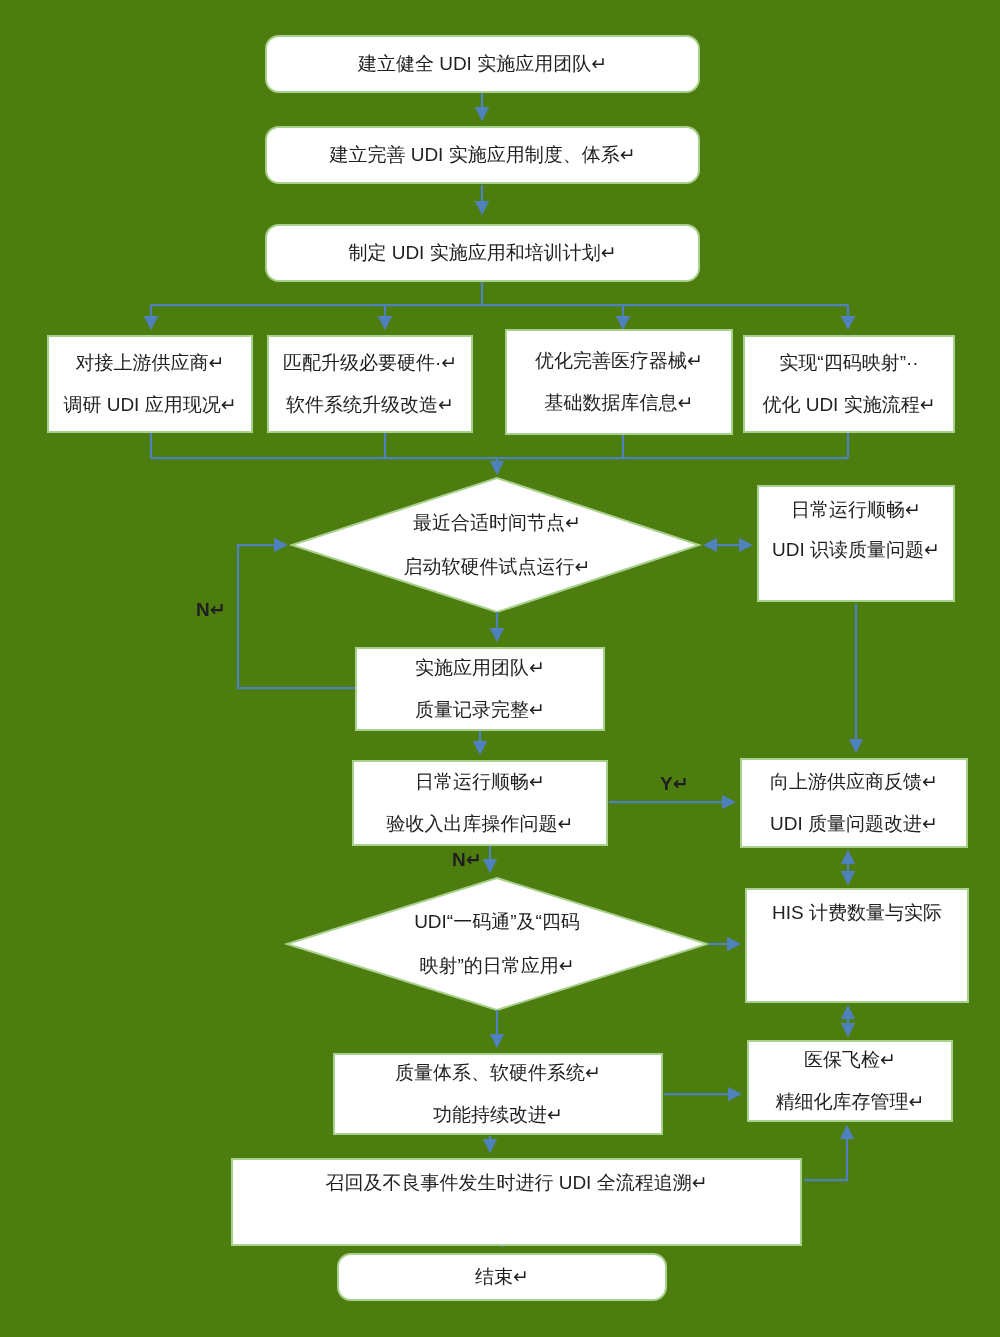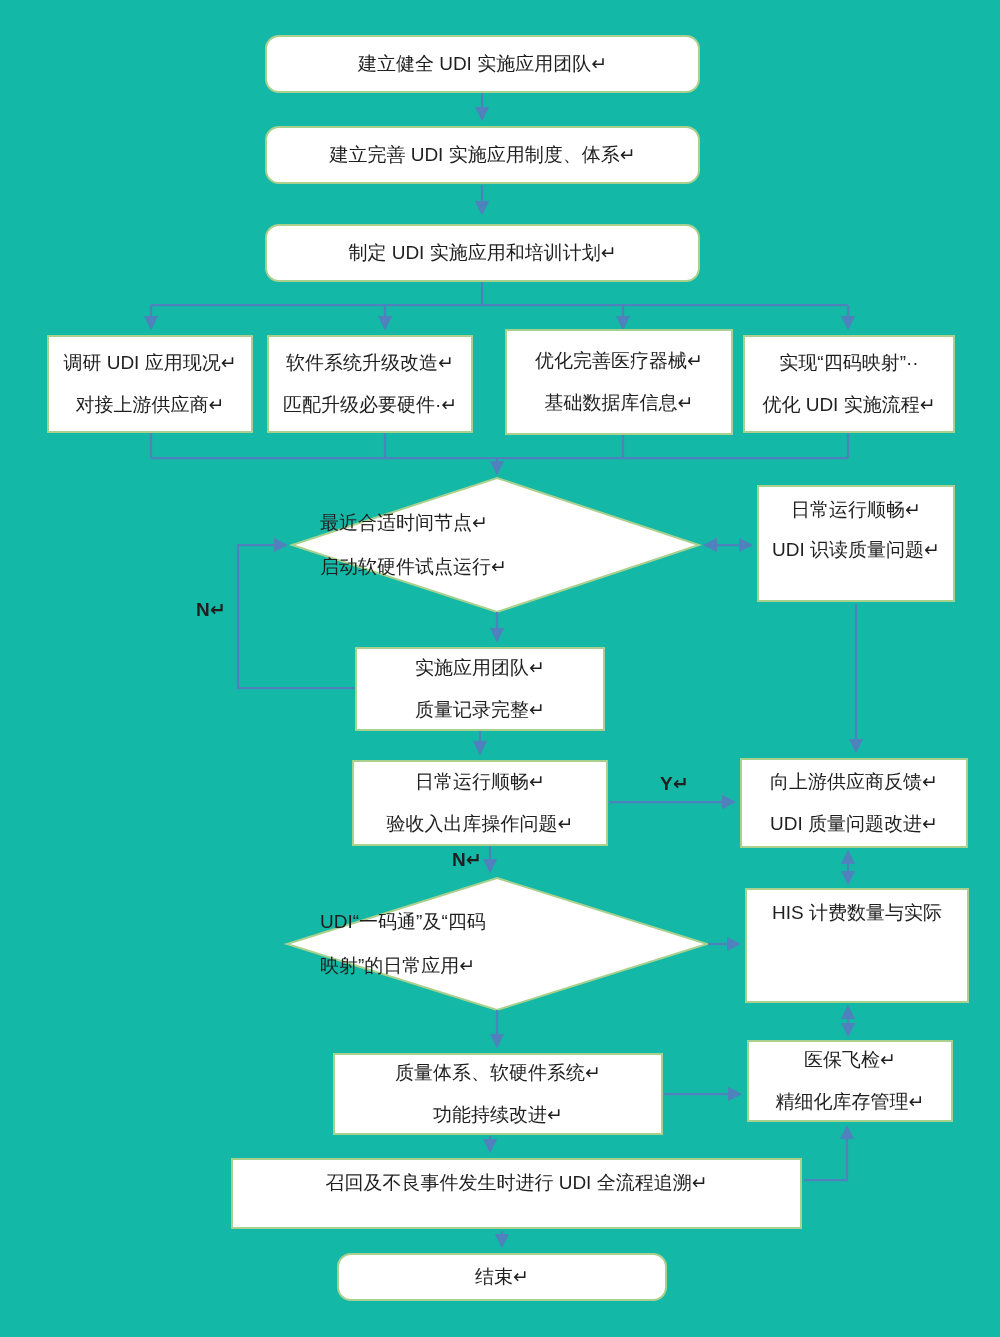--- a/index.html
+++ b/index.html
@@ -1,19 +1,19 @@
 <!DOCTYPE html>
 <html><head>
 <meta charset="utf-8">
 <style>
   html,body{margin:0;padding:0;background:#ffffff;}
   #canvas{
     position:relative;
     width:1000px;height:1337px;
-    background:#14b8a6;
+    background:#4d7c0f;
     font-family:"Liberation Sans","DejaVu Sans",sans-serif;
     color:#1f1f1f;
     overflow:hidden;
   }
   #edges{position:absolute;left:0;top:0;width:1000px;height:1337px;z-index:1;}
   .node{
     position:absolute;
     box-sizing:border-box;
     border:2px solid #a9d18e;
     background:#ffffff;
@@ -21,21 +21,21 @@
     justify-content:center;align-items:center;
     font-size:19px;line-height:42px;
     text-align:center;
     z-index:2;
     white-space:nowrap;
   }
   .rounded{border-radius:14px;}
   .top-align{justify-content:flex-start;padding-top:3px;line-height:40px;}
   .dtext{
     position:absolute;z-index:3;
-    font-size:19px;line-height:44px;
+    font-size:19px;line-height:44px;text-align:center;
     white-space:nowrap;
   }
   .edge-label{
     position:absolute;z-index:3;
     font-size:19px;font-weight:bold;color:#1f1f1f;
     white-space:nowrap;
   }
   .line{white-space:nowrap;}
 </style>
 </head>
@@ -107,27 +107,27 @@
 
   <div class="node rounded" style="left:265px;top:126px;width:435px;height:58px">
     <div class="line">建立完善 UDI 实施应用制度、体系↵</div>
   </div>
 
   <div class="node rounded" style="left:265px;top:224px;width:435px;height:58px">
     <div class="line">制定 UDI 实施应用和培训计划↵</div>
   </div>
 
   <div class="node" style="left:47px;top:335px;width:206px;height:98px">
+    <div class="line">对接上游供应商↵</div>
     <div class="line">调研 UDI 应用现况↵</div>
-    <div class="line">对接上游供应商↵</div>
   </div>
 
   <div class="node" style="left:267px;top:335px;width:206px;height:98px">
+    <div class="line">匹配升级必要硬件·↵</div>
     <div class="line">软件系统升级改造↵</div>
-    <div class="line">匹配升级必要硬件·↵</div>
   </div>
 
   <div class="node" style="left:505px;top:329px;width:228px;height:106px">
     <div class="line">优化完善医疗器械↵</div>
     <div class="line">基础数据库信息↵</div>
   </div>
 
   <div class="node" style="left:743px;top:335px;width:212px;height:98px">
     <div class="line">实现“四码映射”··</div>
     <div class="line">优化 UDI 实施流程↵</div>
@@ -170,21 +170,21 @@
   <div class="node" style="left:747px;top:1040px;width:206px;height:82px">
     <div class="line">医保飞检↵</div>
     <div class="line">精细化库存管理↵</div>
   </div>
 
   <div class="node" style="left:333px;top:1053px;width:330px;height:82px">
     <div class="line">质量体系、软硬件系统↵</div>
     <div class="line">功能持续改进↵</div>
   </div>
 
-  <div class="node top-align" style="left:231px;top:1158px;width:571px;height:71px">
+  <div class="node top-align" style="left:231px;top:1158px;width:571px;height:88px">
     <div class="line">召回及不良事件发生时进行 UDI 全流程追溯↵</div>
   </div>
 
   <div class="node rounded" style="left:337px;top:1253px;width:330px;height:48px">
     <div class="line">结束↵</div>
   </div>
 
   <div class="edge-label" style="left:196px;top:598px">N↵</div>
   <div class="edge-label" style="left:660px;top:772px">Y↵</div>
   <div class="edge-label" style="left:452px;top:848px">N↵</div>

